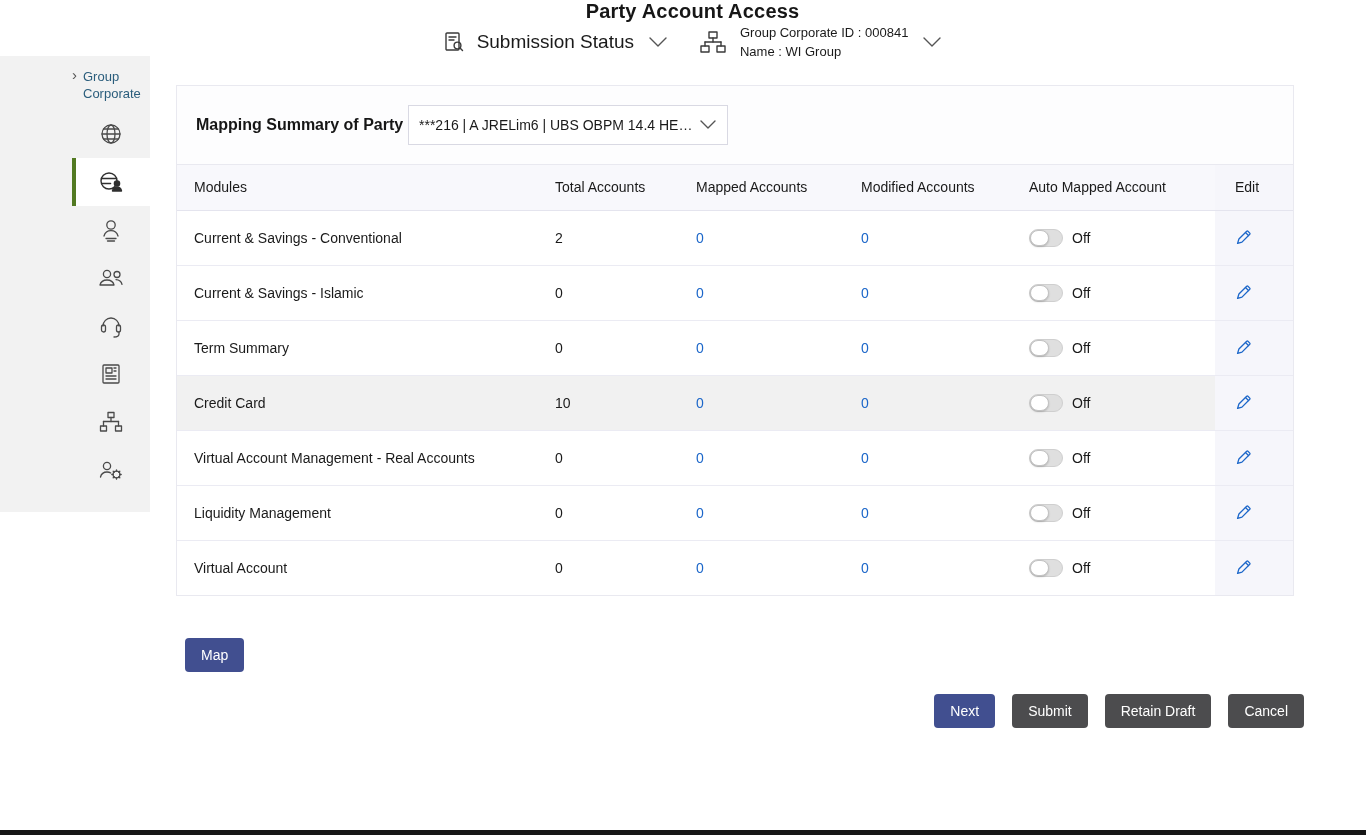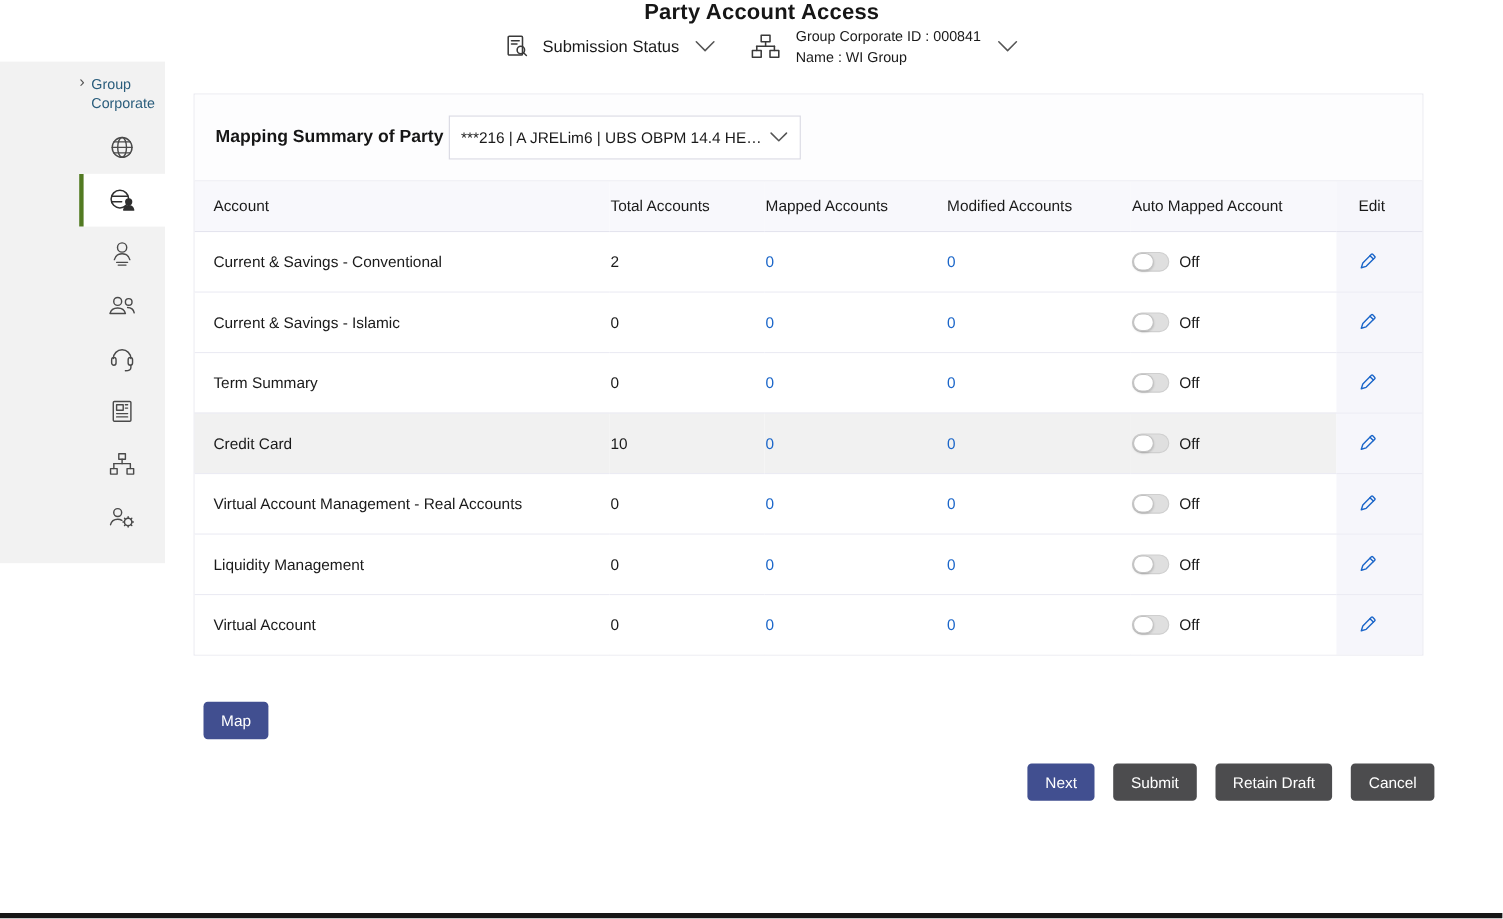--- a/index.html
+++ b/index.html
@@ -16,21 +16,21 @@
     height:56px; display:flex; align-items:center;
     justify-content:space-between; padding:0 34px 0 53px;
     background:#fff;
     flex-direction:column;
   }
   .page-title { font-size:20px; font-weight:700; color:#161616; letter-spacing:.2px; }
   .topbar-right { display:flex; align-items:center; }
   .hdr-group { display:flex; align-items:center; cursor:pointer; }
   .hdr-group + .hdr-group { margin-left:30px; }
   .hdr-icon { margin-right:12px; display:flex; align-items:center; }
-  .hdr-label { font-size:15px; color:#1a1a1a; }
+  .hdr-label { font-size:19px; color:#1a1a1a; }
   .hdr-2line { font-size:13px; line-height:19px; color:#1a1a1a; text-align:left; }
   .chev { margin-left:14px; display:flex; align-items:center; }
 
   
   .content { display:flex; align-items:flex-start; }
   .sidebar {
     width:150px; min-height:456px; background:#f2f2f2;
     padding-bottom:18px; flex:0 0 150px;
   }
   .breadcrumb {
@@ -281,21 +281,21 @@
         <colgroup>
             <col class="c1">
             <col class="c2">
             <col class="c3">
             <col class="c4">
             <col class="c5">
             <col class="c6">
           </colgroup>
         <thead>
           <tr>
-            <th>Account</th>
+            <th>Modules</th>
             <th>Total Accounts</th>
             <th>Mapped Accounts</th>
             <th>Modified Accounts</th>
             <th>Auto Mapped Account</th>
             <th class="edit-col">Edit</th>
           </tr>
         </thead>
         <tbody>
           <tr>
             <td>Current &amp; Savings - Conventional</td>

